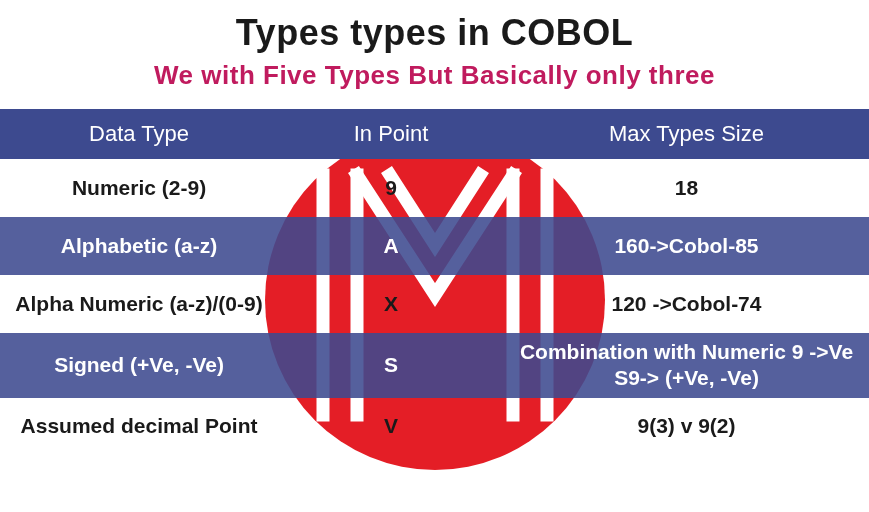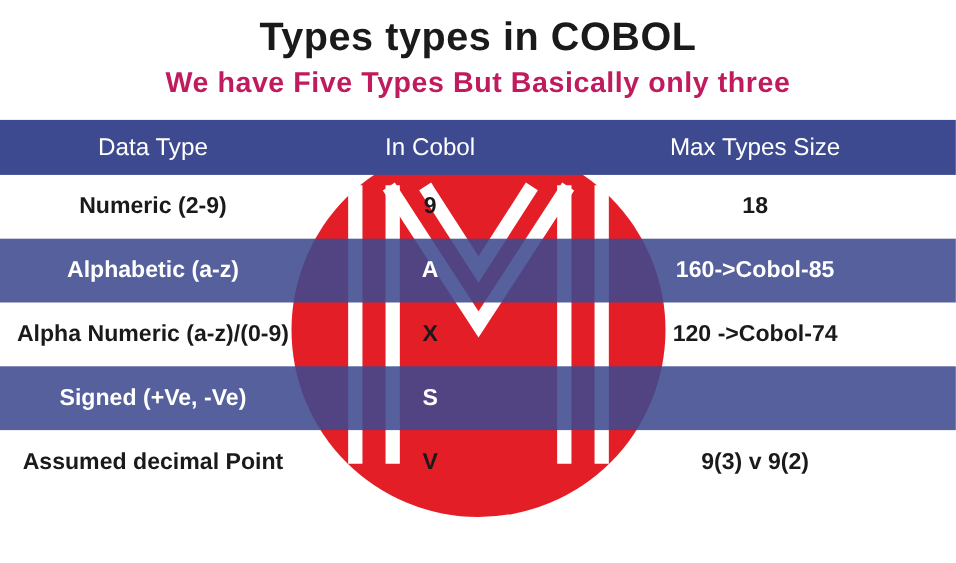--- a/index.html
+++ b/index.html
@@ -99,26 +99,26 @@
     <line x1="52" y1="10" x2="52" y2="250"></line>
     <line x1="208" y1="10" x2="208" y2="250"></line>
     <line x1="242" y1="10" x2="242" y2="250"></line>
     <polyline points="52,10 130,130 208,10"></polyline>
     <polyline points="85,10 130,80 175,10"></polyline>
   </g>
 </svg>
 
 <div class="content">
   <div class="title">Types types in COBOL</div>
-  <div class="subtitle">We have Five Types But Basically only three</div>
+  <div class="subtitle">We with Five Types But Basically only three</div>
 
   <div class="table">
     <div class="row header">
       <div class="col col1">Data Type</div>
-      <div class="col col2">In Cobol</div>
+      <div class="col col2">In Point</div>
       <div class="col col3">Max Types Size</div>
     </div>
 
     <div class="row plain">
       <div class="col col1">Numeric (2-9)</div>
       <div class="col col2">9</div>
       <div class="col col3">18</div>
     </div>
 
     <div class="row blue">
@@ -129,20 +129,21 @@
 
     <div class="row plain">
       <div class="col col1">Alpha Numeric (a-z)/(0-9)</div>
       <div class="col col2">X</div>
       <div class="col col3">120 -&gt;Cobol-74</div>
     </div>
 
     <div class="row blue">
       <div class="col col1">Signed (+Ve, -Ve)</div>
       <div class="col col2">S</div>
+      <div class="col col3">Combination with Numeric 9 -&gt;Ve S9-&gt; (+Ve, -Ve)</div>
     </div>
 
     <div class="row plain">
       <div class="col col1">Assumed decimal Point</div>
       <div class="col col2">V</div>
       <div class="col col3">9(3) v 9(2)</div>
     </div>
   </div>
 </div>
 

